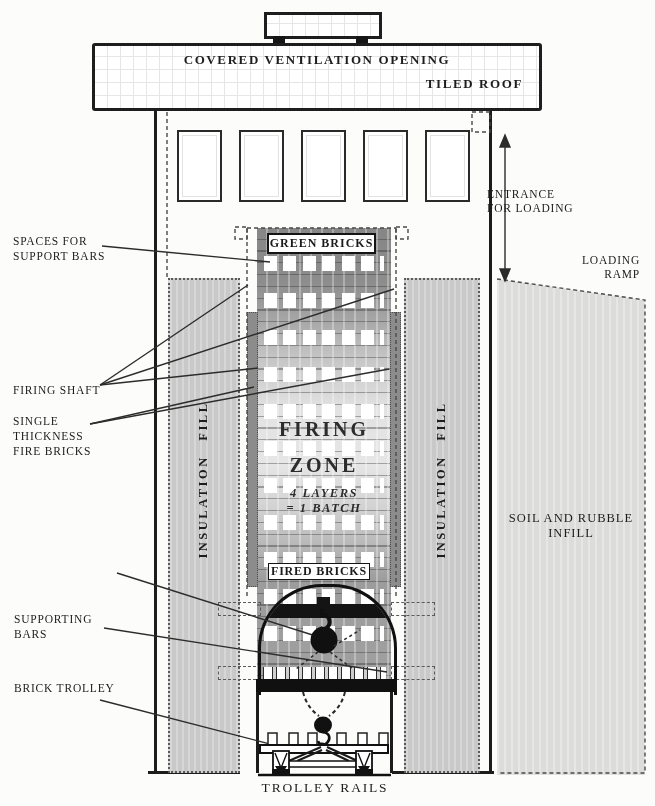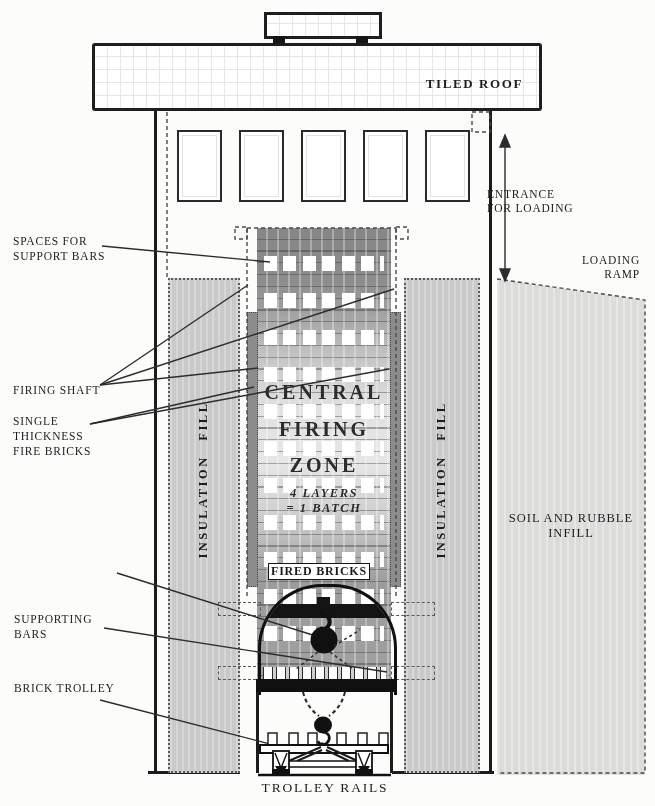--- a/index.html
+++ b/index.html
@@ -67,20 +67,21 @@
 </style>
 </head>
 <body>
 
 <div id="canvas">
 
   <div class="abs gridfill" id="cap"></div>
   <div class="abs cap-foot" style="left:273px;"></div>
   <div class="abs cap-foot" style="left:356px;"></div>
   <div class="abs gridfill" id="roof">
+    <div class="abs" id="roof-label1">COVERED VENTILATION OPENING</div>
     <div class="abs" id="roof-label2">TILED ROOF</div>
   </div>
 
   <div class="abs window" style="left:177px;"></div>
   <div class="abs window" style="left:239px;"></div>
   <div class="abs window" style="left:301px;"></div>
   <div class="abs window" style="left:363px;"></div>
   <div class="abs window" style="left:425px;"></div>
 
   <div class="abs wall" style="left:154px;top:111px;width:3px;height:662px;"></div>
@@ -105,21 +106,21 @@
     <div class="hole-row" style="top:65px;"></div>
     <div class="hole-row" style="top:102px;"></div>
     <div class="hole-row" style="top:139px;"></div>
     <div class="hole-row" style="top:176px;"></div>
     <div class="hole-row" style="top:213px;"></div>
     <div class="hole-row" style="top:250px;"></div>
     <div class="hole-row" style="top:287px;"></div>
     <div class="hole-row" style="top:324px;"></div>
     <div class="hole-row" style="top:361px;"></div>
     <div class="hole-row" style="top:398px;"></div>
-    <div class="abs zone-line" style="top:153px;">CENTRAL</div>
+    <div class="abs tag" id="green-tag">GREEN BRICKS</div>
     <div class="abs zone-line" style="top:190px;">FIRING</div>
     <div class="abs zone-line" style="top:226px;">ZONE</div>
     <div class="abs batch-line" style="top:258px;">4 LAYERS</div>
     <div class="abs batch-line" style="top:273px;">= 1 BATCH</div>
     <div class="abs tag" id="fired-tag">FIRED BRICKS</div>
   </div>
 
   <div class="abs side-strip" style="left:247px;"></div>
   <div class="abs side-strip" style="left:390px;"></div>
 

